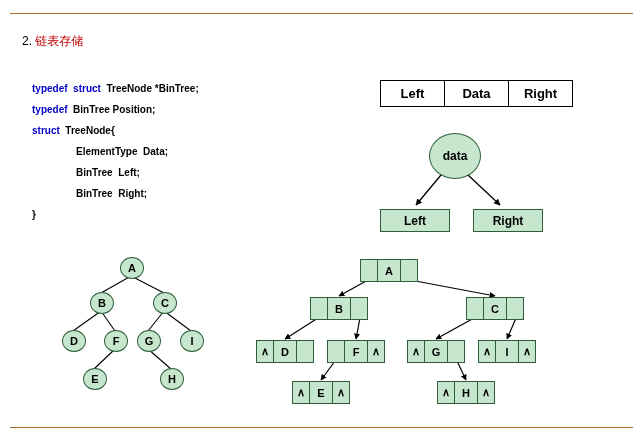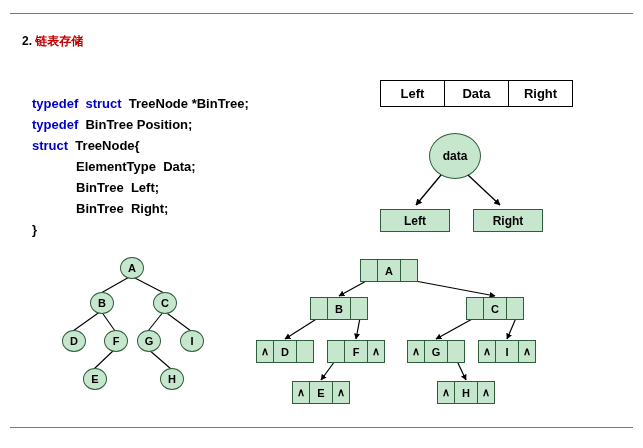--- a/index.html
+++ b/index.html
@@ -10,29 +10,29 @@
   }
   .rule{
     position:absolute;left:10px;right:10px;height:0;
     border-top:1px solid #b06a2a;
   }
   #rule-top{top:13px;}
   #rule-bottom{top:427px;}
 
   #heading{
     position:absolute;left:22px;top:33px;
-    font-size:12px;font-weight:bold;color:#000;
+    font-size:12px;font-weight:normal;color:#000;
   }
   #heading .num{color:#000;}
   #heading .cn{color:#c00000;}
 
   
   #code{
-    position:absolute;left:32px;top:93px;
-    font-size:13px;font-weight:bold;color:#000;
+    position:absolute;left:32px;top:78px;
+    font-size:10px;font-weight:bold;color:#000;
     line-height:21px;white-space:pre;
   }
   #code .kw{color:#0000c8;}
   .indent{display:inline-block;width:44px;}
 
   
   #node-table{
     position:absolute;left:380px;top:80px;
     border-collapse:collapse;
   }

